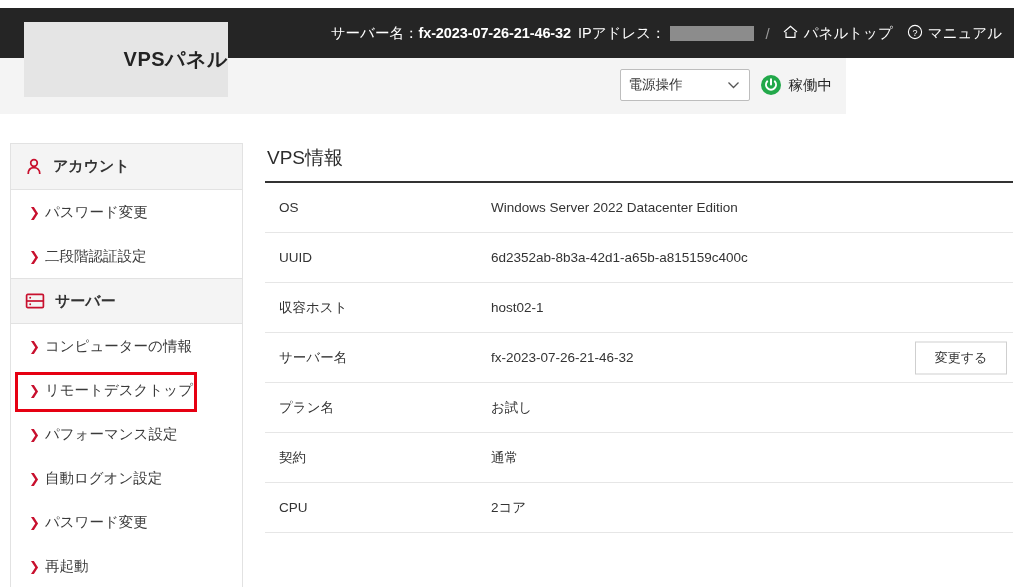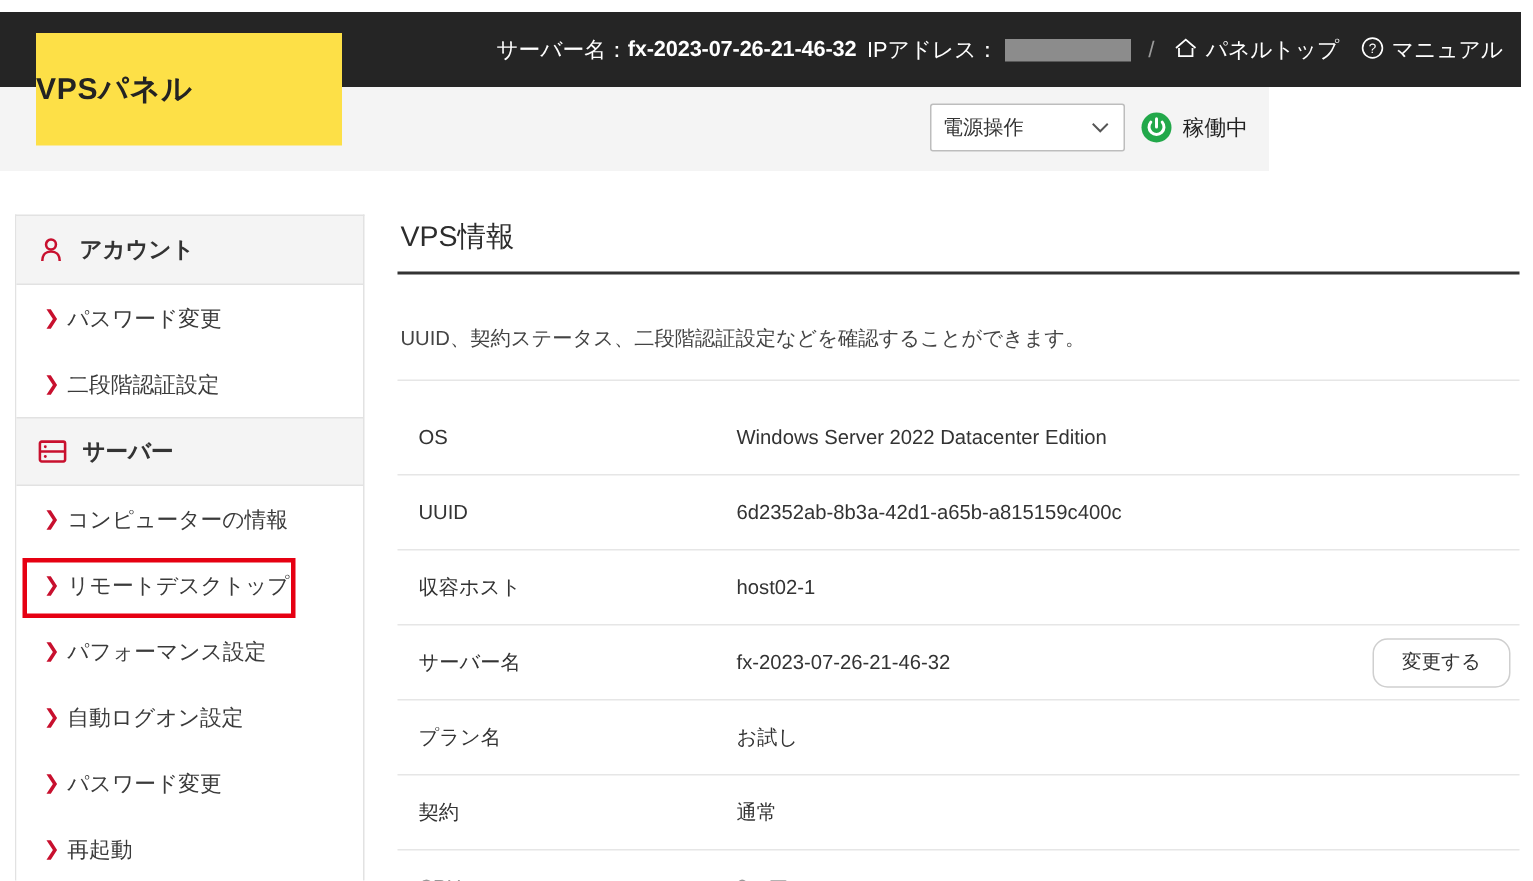--- a/index.html
+++ b/index.html
@@ -68,22 +68,22 @@
     position:absolute; right: 9px; top: 50%;
     transform: translateY(-50%);
   }
   .status-wrap { display:flex; align-items:center; gap: 7px; }
   .status-text { font-size: 14.5px; color:#222; }
 
   
   .logo-box {
     position: absolute; left: 24px; top: 22px;
     width: 204px; height: 75px;
-    background:#fde047;
-    display:flex; align-items:center; justify-content:flex-start;
+    background:#e5e5e5;
+    display:flex; align-items:center; justify-content:flex-end;
     z-index: 5;
   }
   .logo-text {
     font-size: 20px; font-weight: bold; color:#232323;
     letter-spacing: 0.5px;
   }
 
   
   .sidebar {
     position:absolute; left: 10px; top: 143px;
@@ -160,21 +160,21 @@
     flex: 1;
     font-size: 13.5px;
     color:#333;
   }
   .row-btn {
     position:absolute; right: 6px; top: 50%;
     transform: translateY(-50%);
     min-width: 92px; height: 33px;
     background:#ffffff;
     border: 1px solid #cfcfcf;
-    border-radius: 10px;
+    border-radius: 0;
     font-size: 13px;
     color:#333;
     font-family: inherit;
     cursor: pointer;
   }
 </style>
 </head>
 <body>
 
 <div id="app">
@@ -291,21 +291,20 @@
     <a class="side-item" href="#">
       <span class="chev">❯</span>
       <span>再起動</span>
     </a>
 
   </nav>
 
   <section class="main">
     <h1 class="page-title">VPS情報</h1>
     <div class="title-rule"></div>
-    <p class="lead">UUID、契約ステータス、二段階認証設定などを確認することができます。</p>
 
     <div class="info-row">
       <div class="info-key">OS</div>
       <div class="info-val">Windows Server 2022 Datacenter Edition</div>
     </div>
     <div class="info-row">
       <div class="info-key">UUID</div>
       <div class="info-val">6d2352ab-8b3a-42d1-a65b-a815159c400c</div>
     </div>
     <div class="info-row">

